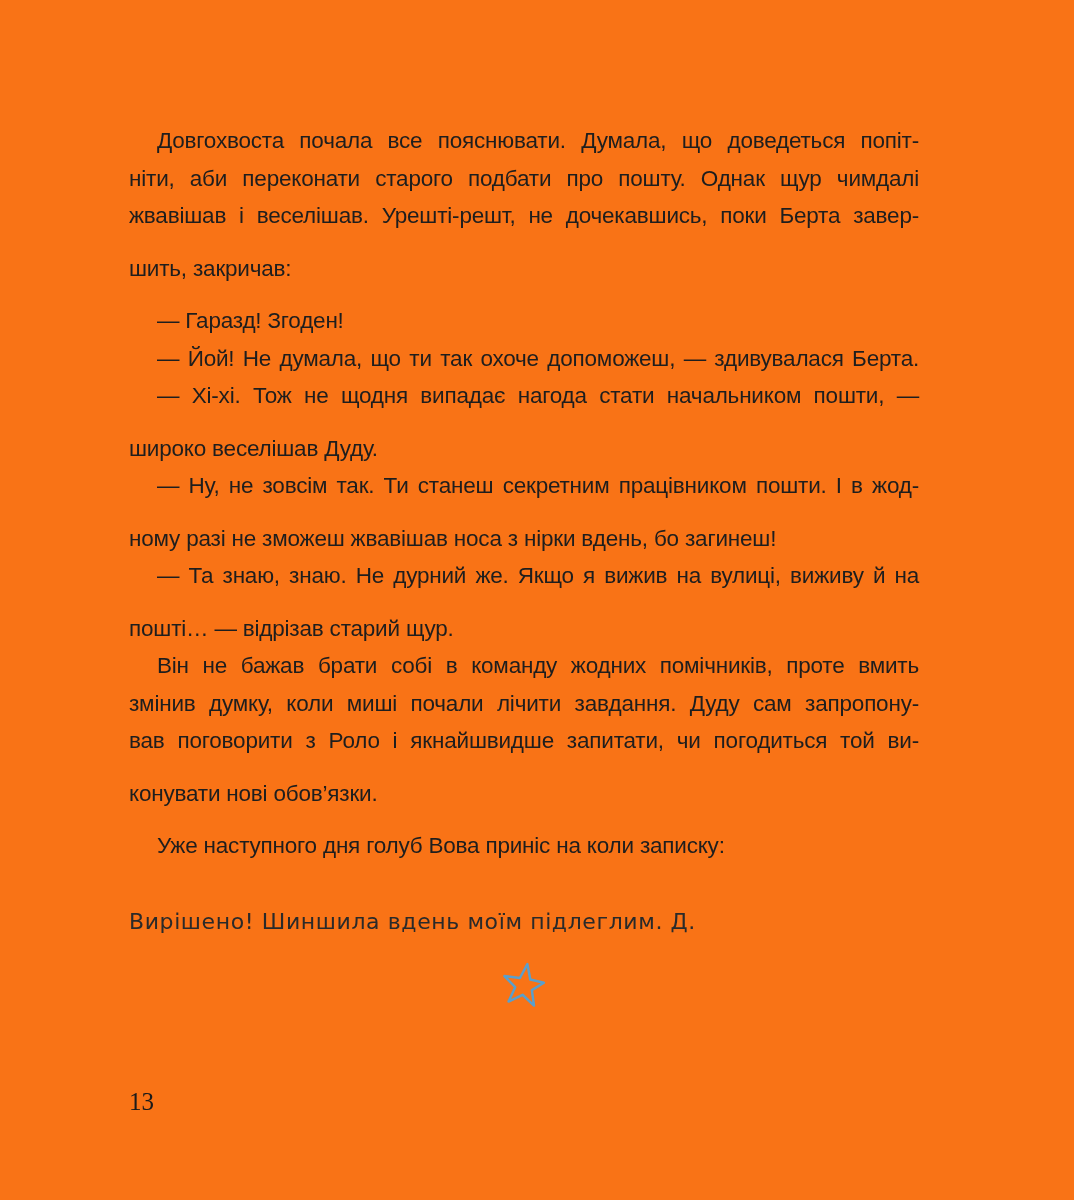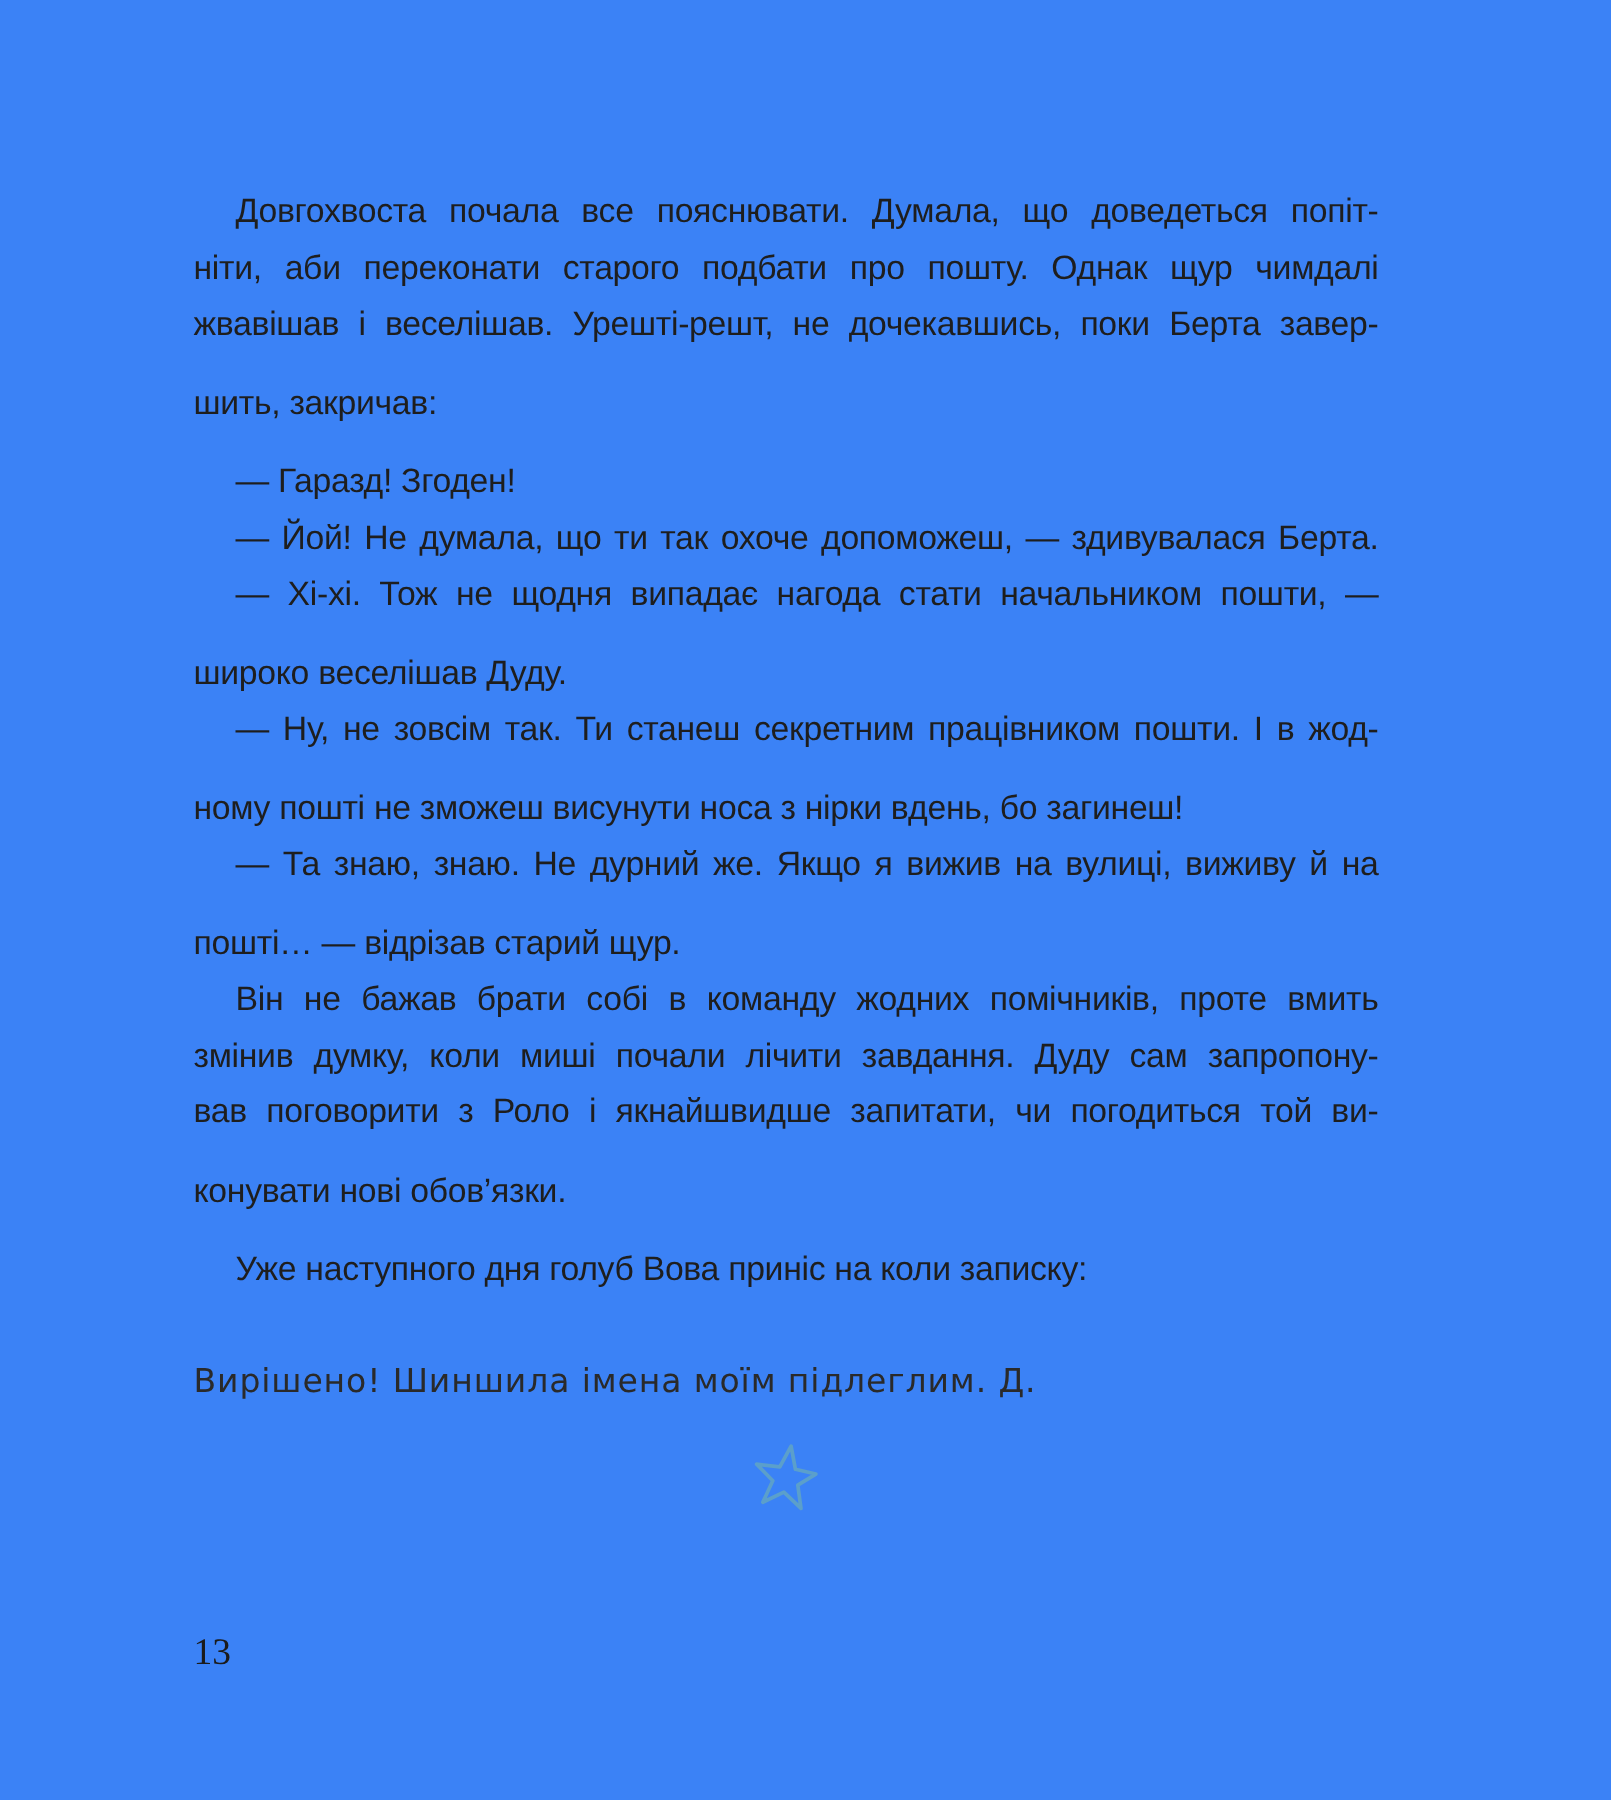--- a/index.html
+++ b/index.html
@@ -1,20 +1,20 @@
 <!DOCTYPE html>
 <html lang="uk"><head>
 <meta charset="utf-8">
 <style>
   html, body { margin: 0; padding: 0; background: #ffffff; }
   .page {
     position: relative;
     width: 1074px;
     height: 1200px;
-    background: #3b82f6;
+    background: #f97316;
     overflow: hidden;
   }
   .text-block {
     position: absolute;
     left: 129px;
     top: 122px;
     width: 790px;
     color: #1e1e1e;
     font-family: "Liberation Sans", sans-serif;
     font-size: 22.5px;
@@ -65,31 +65,31 @@
     <div id="body-top">
         <div class="line indent">Довгохвоста почала все пояснювати. Думала, що доведеться попіт-</div>
         <div class="line">ніти, аби переконати старого подбати про пошту. Однак щур чимдалі</div>
         <div class="line">жвавішав і веселішав. Урешті-решт, не дочекавшись, поки Берта завер-</div>
         <div class="line para-end">шить, закричав:</div>
         <div class="line indent para-end">— Гаразд! Згоден!</div>
         <div class="line indent">— Йой! Не думала, що ти так охоче допоможеш, — здивувалася Берта.</div>
         <div class="line indent">— Хі-хі. Тож не щодня випадає нагода стати начальником пошти, —</div>
         <div class="line para-end">широко веселішав Дуду.</div>
         <div class="line indent">— Ну, не зовсім так. Ти станеш секретним працівником пошти. І в жод-</div>
-        <div class="line para-end">ному пошті не зможеш висунути носа з нірки вдень, бо загинеш!</div>
+        <div class="line para-end">ному разі не зможеш жвавішав носа з нірки вдень, бо загинеш!</div>
         <div class="line indent">— Та знаю, знаю. Не дурний же. Якщо я вижив на вулиці, виживу й на</div>
         <div class="line para-end">пошті… — відрізав старий щур.</div>
         <div class="line indent">Він не бажав брати собі в команду жодних помічників, проте вмить</div>
         <div class="line">змінив думку, коли миші почали лічити завдання. Дуду сам запропону-</div>
         <div class="line">вав поговорити з Роло і якнайшвидше запитати, чи погодиться той ви-</div>
         <div class="line para-end">конувати нові обов’язки.</div>
         <div class="line indent para-end">Уже наступного дня голуб Вова приніс на коли записку:</div>
       </div>
 
-    <div class="note">Вирішено! Шиншила імена моїм підлеглим. Д.</div>
+    <div class="note">Вирішено! Шиншила вдень моїм підлеглим. Д.</div>
 
     <div class="star-row">
       <svg width="46" height="52" viewBox="0 0 50 54">
         <path d="M 27.1 4.1
                  L 31.4 20.6
                  L 46.4 23.0
                  L 33.9 31.9
                  L 37.4 48.6
                  L 24.2 37.7
                  L 9.5 46.1

